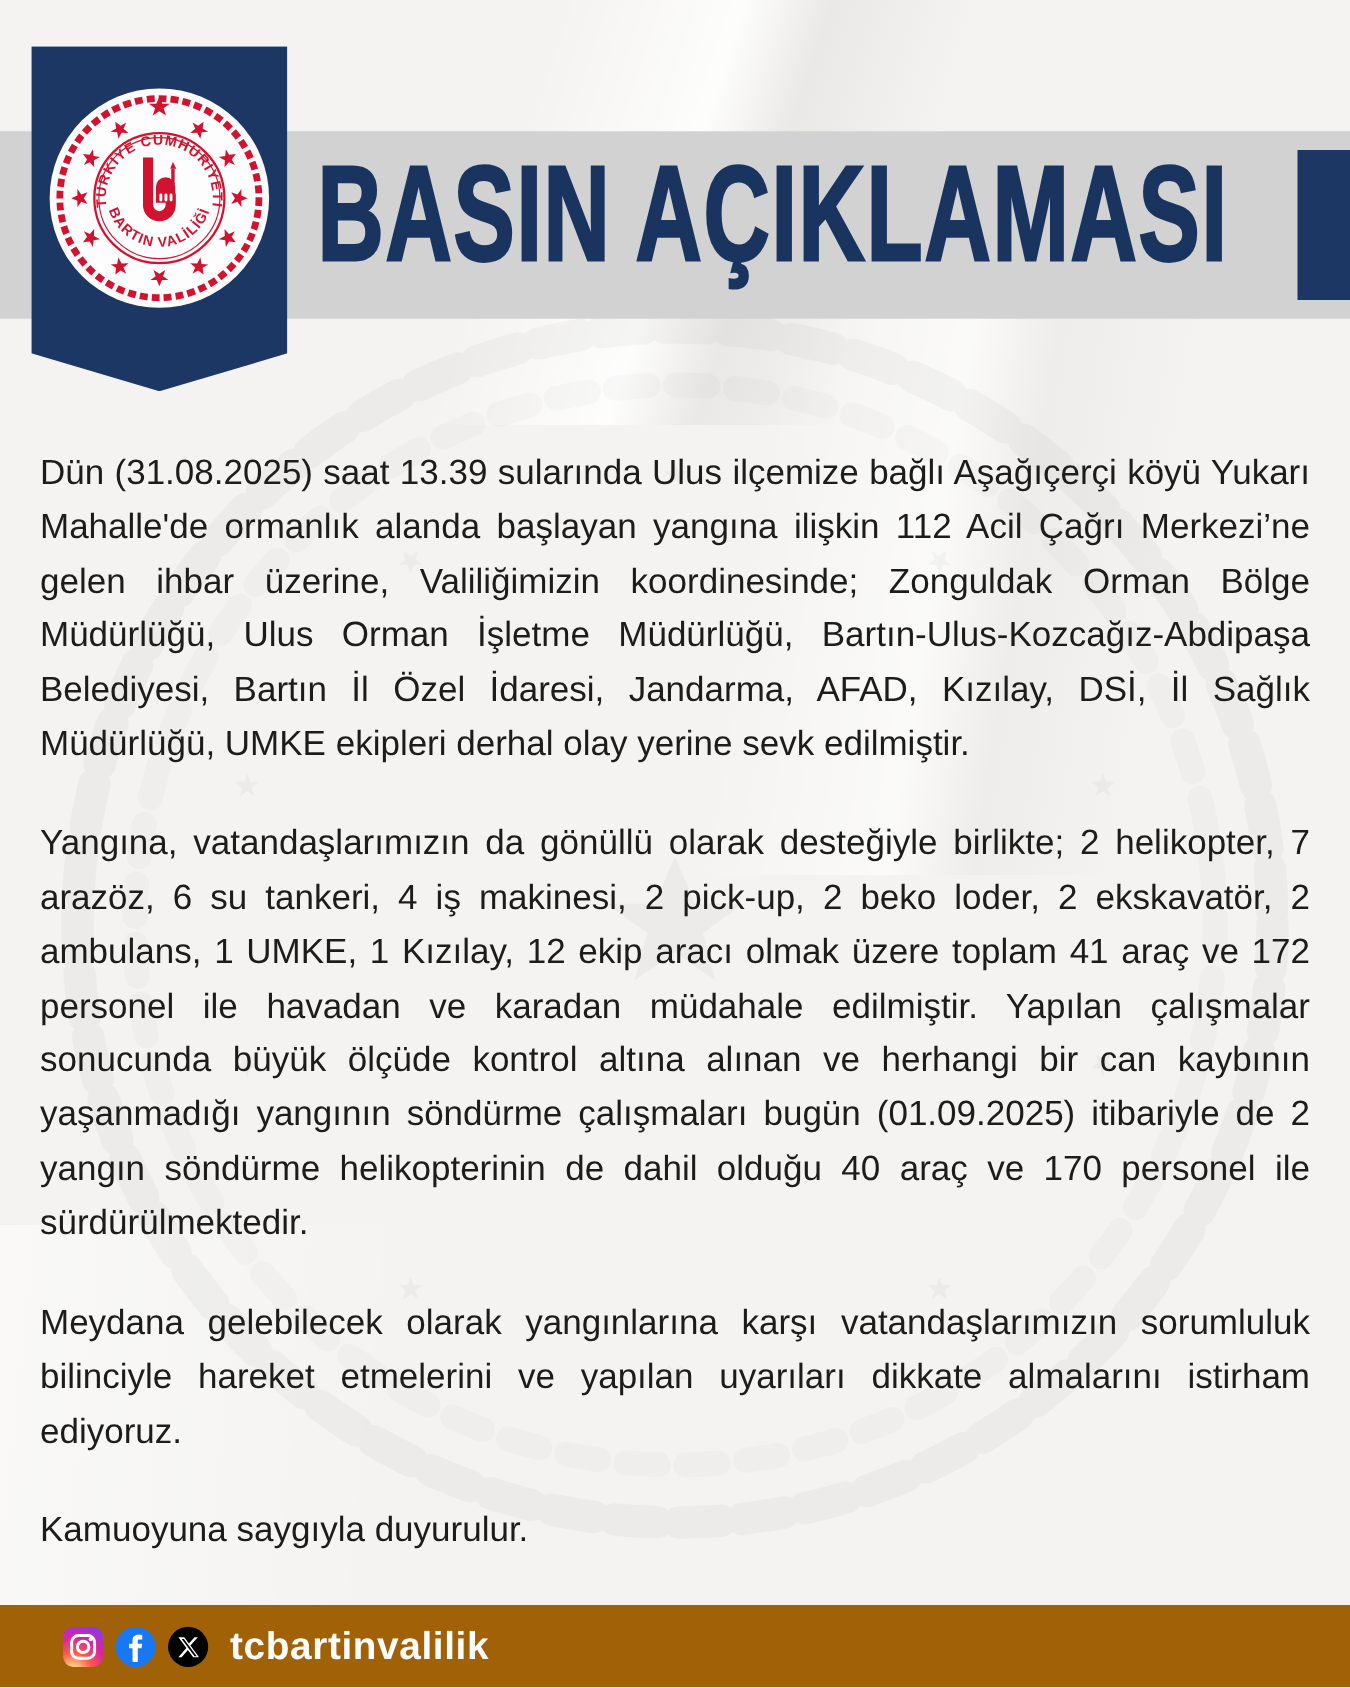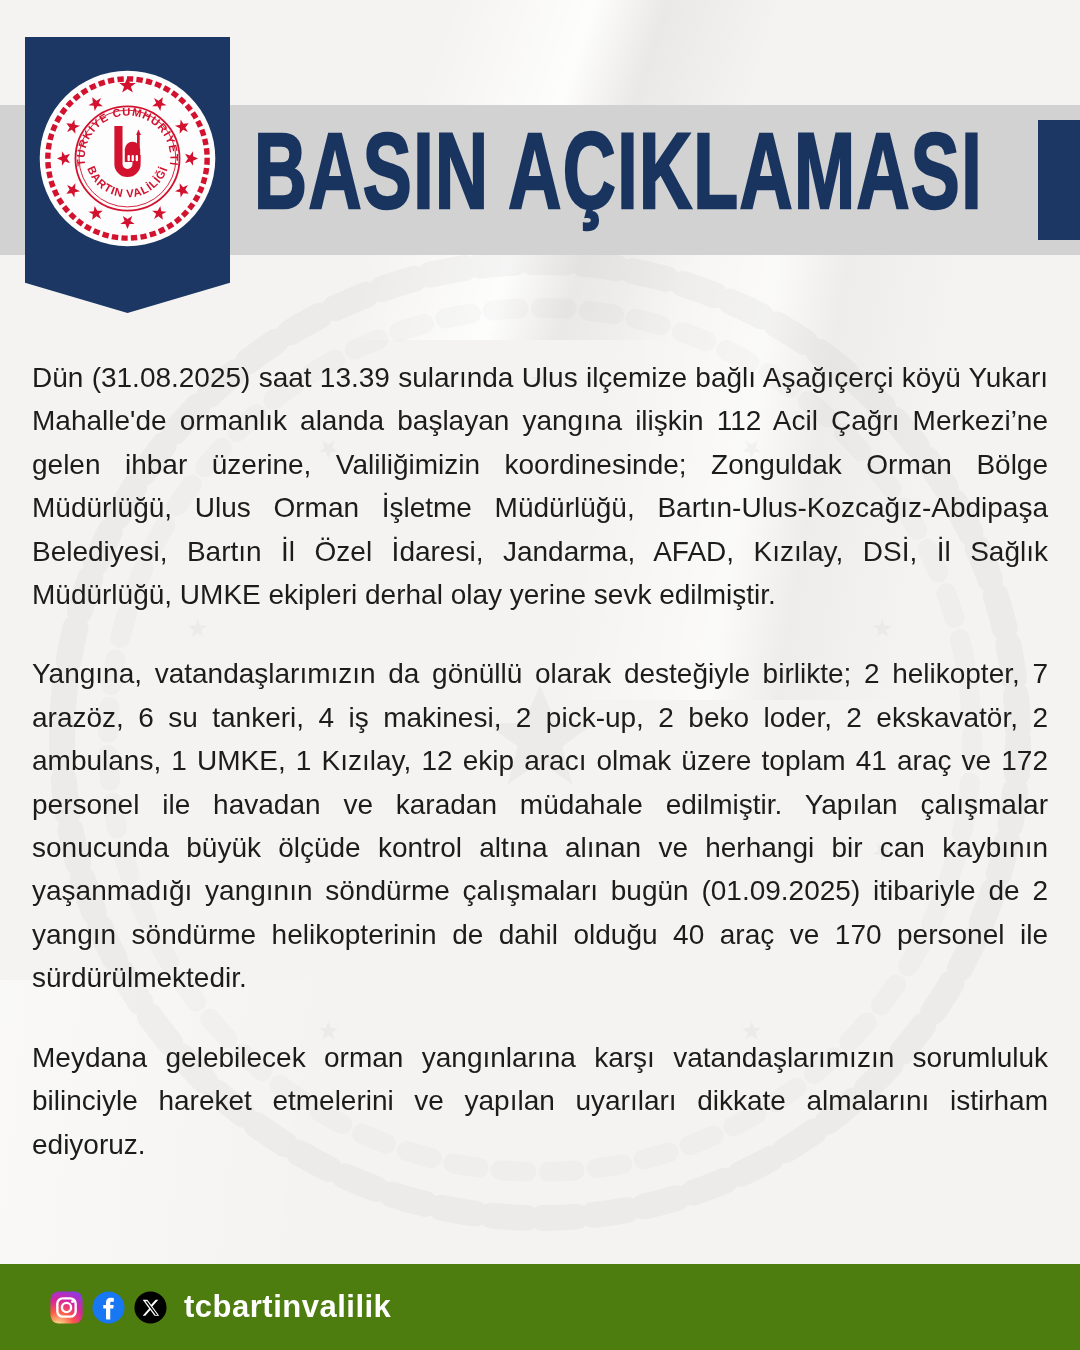--- a/index.html
+++ b/index.html
@@ -39,22 +39,22 @@
 
   .content{
     position:absolute; left:32px; top:356px; width:1016px;
     color:#1c1c1c; font-size:28px; line-height:43.4px;
     text-align:justify;
   }
   .content p{margin:0 0 36px 0;}
   .content p:last-child{margin-bottom:0;}
 
   .footer{
-    position:absolute; left:0; bottom:0; width:1080px; height:86px;
-    background:#4d7c0f; display:flex; align-items:center; justify-content:space-between;
+    position:absolute; left:0; bottom:0; width:1080px; height:66px;
+    background:#a16207; display:flex; align-items:center; justify-content:space-between;
     padding:0 44px 0 50px; box-sizing:border-box;
   }
   .f-left,.f-right{display:flex; align-items:center;}
   .f-left{gap:9px;}
   .f-right{gap:12px;}
   .soc{width:33px; height:33px; display:block;}
   .handle,.site{color:#ffffff; font-weight:bold; font-size:31px; letter-spacing:.5px;}
   .handle{margin-left:8px;}
   .globe{width:31px; height:31px; display:block;}
 </style>
@@ -183,21 +183,22 @@
           <rect x="4.5" y="-4" width="2.6" height="7" rx="1.3"></rect>
           <rect x="9" y="-4" width="2.6" height="7" rx="1.3"></rect>
         </g>
       </g>
     </svg>
   </div>
 
   <div class="content">
     <p>Dün (31.08.2025) saat 13.39 sularında Ulus ilçemize bağlı Aşağıçerçi köyü Yukarı Mahalle'de ormanlık alanda başlayan yangına ilişkin 112 Acil Çağrı Merkezi’ne gelen ihbar üzerine, Valiliğimizin koordinesinde; Zonguldak Orman Bölge Müdürlüğü, Ulus Orman İşletme Müdürlüğü, Bartın-Ulus-Kozcağız-Abdipaşa Belediyesi, Bartın İl Özel İdaresi, Jandarma, AFAD, Kızılay, DSİ, İl Sağlık Müdürlüğü, UMKE ekipleri derhal olay yerine sevk edilmiştir.</p>
     <p>Yangına, vatandaşlarımızın da gönüllü olarak desteğiyle birlikte; 2 helikopter, 7 arazöz, 6 su tankeri, 4 iş makinesi, 2 pick-up, 2 beko loder, 2 ekskavatör, 2 ambulans, 1 UMKE, 1 Kızılay, 12 ekip aracı olmak üzere toplam 41 araç ve 172 personel ile havadan ve karadan müdahale edilmiştir. Yapılan çalışmalar sonucunda büyük ölçüde kontrol altına alınan ve herhangi bir can kaybının yaşanmadığı yangının söndürme çalışmaları bugün (01.09.2025) itibariyle de 2 yangın söndürme helikopterinin de dahil olduğu 40 araç ve 170 personel ile sürdürülmektedir.</p>
-    <p>Meydana gelebilecek orman yangınlarına karşı vatandaşlarımızın sorumluluk bilinciyle hareket etmelerini ve yapılan uyarıları dikkate almalarını istirham ediyoruz.</p>
+    <p>Meydana gelebilecek olarak yangınlarına karşı vatandaşlarımızın sorumluluk bilinciyle hareket etmelerini ve yapılan uyarıları dikkate almalarını istirham ediyoruz.</p>
+    <p>Kamuoyuna saygıyla duyurulur.</p>
   </div>
 
   <div class="footer">
     <div class="f-left">
       <svg class="soc" viewBox="0 0 36 36">
         <defs>
           <radialGradient id="igGrad" cx="0.25" cy="1.1" r="1.35">
             <stop offset="0" stop-color="#fdf497"></stop>
             <stop offset="0.35" stop-color="#fd5949"></stop>
             <stop offset="0.62" stop-color="#d6249f"></stop>

